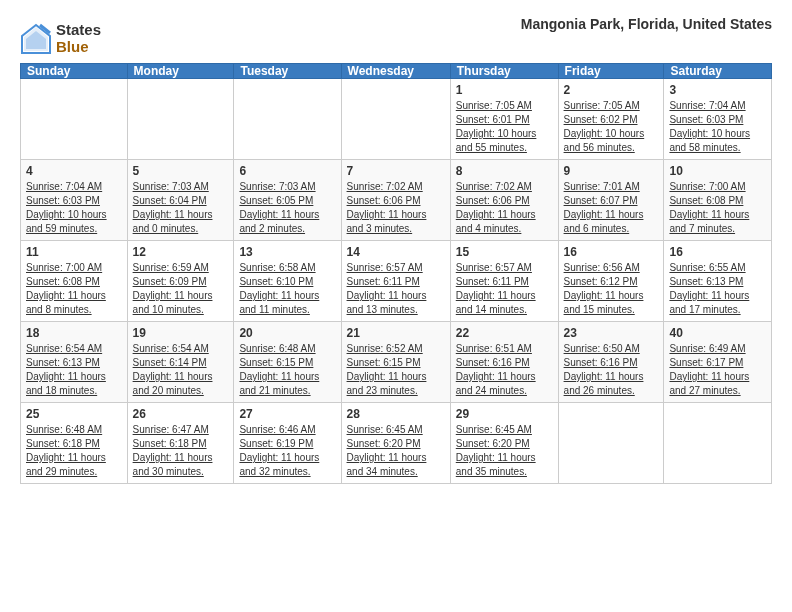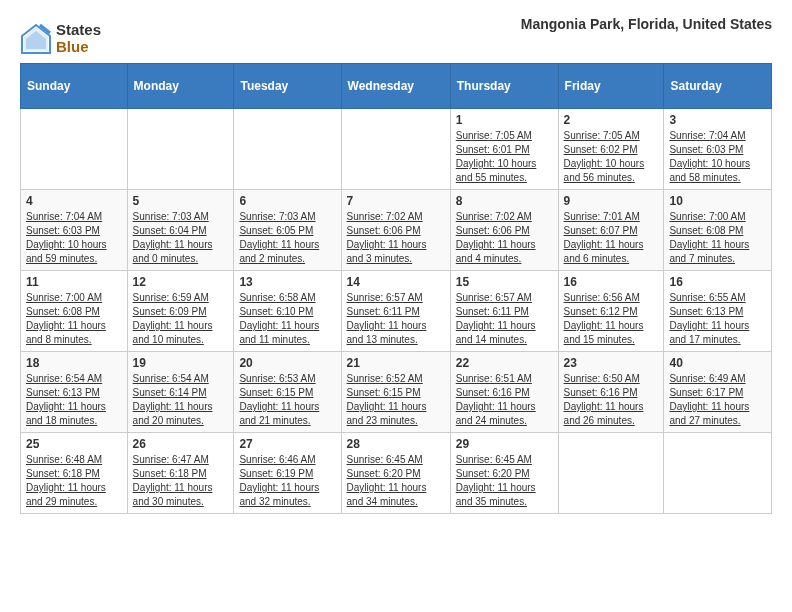--- a/index.html
+++ b/index.html
@@ -57,21 +57,21 @@
       text-align: right;
     }
     .calendar-table {
       width: 100%;
       border-collapse: collapse;
       border: 1px solid #ccc;
     }
     .calendar-table th {
       background-color: #3a7bbf;
       color: #fff;
-      padding: 15px 6px;
+      padding: 0 6px;
       font-size: 12px;
       font-weight: bold;
       text-align: left;
       border: 1px solid #2e6aa8;
     }
     .calendar-table td {
       border: 1px solid #ccc;
       vertical-align: top;
       padding: 4px 5px;
       width: 113px;
@@ -276,21 +276,21 @@
         </td>
         <td>
           <div class="day-number">19</div>
           <div class="day-info">Sunrise: 6:54 AM
 Sunset: 6:14 PM
 Daylight: 11 hours
 and 20 minutes.</div>
         </td>
         <td>
           <div class="day-number">20</div>
-          <div class="day-info">Sunrise: 6:53 AM
+          <div class="day-info">Sunrise: 6:48 AM
 Sunset: 6:15 PM
 Daylight: 11 hours
 and 21 minutes.</div>
         </td>
         <td>
           <div class="day-number">21</div>
           <div class="day-info">Sunrise: 6:52 AM
 Sunset: 6:15 PM
 Daylight: 11 hours
 and 23 minutes.</div>

